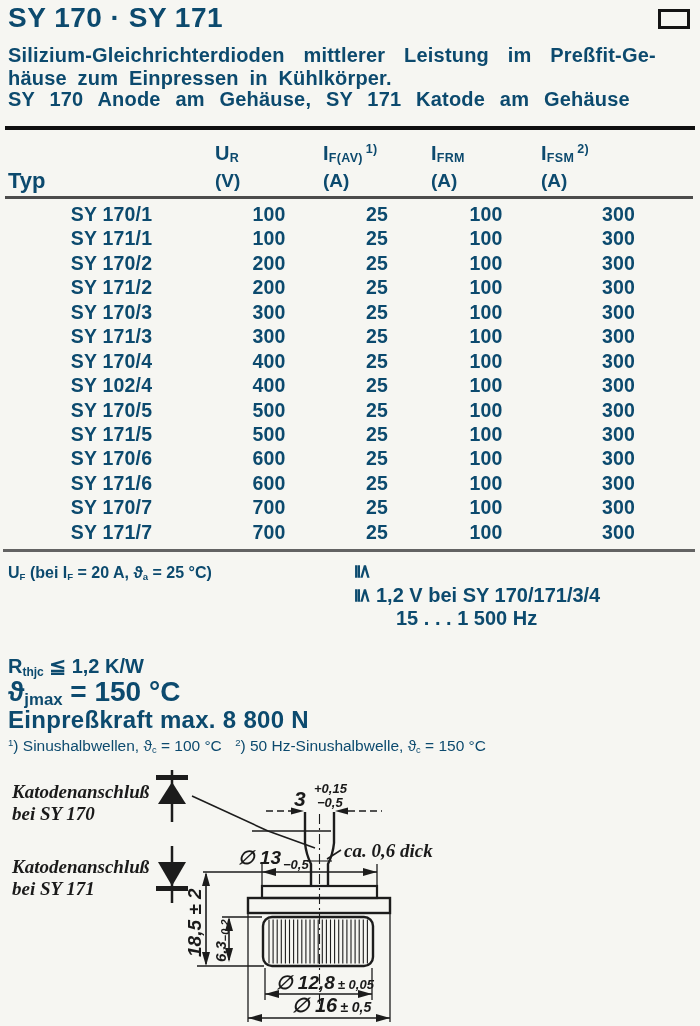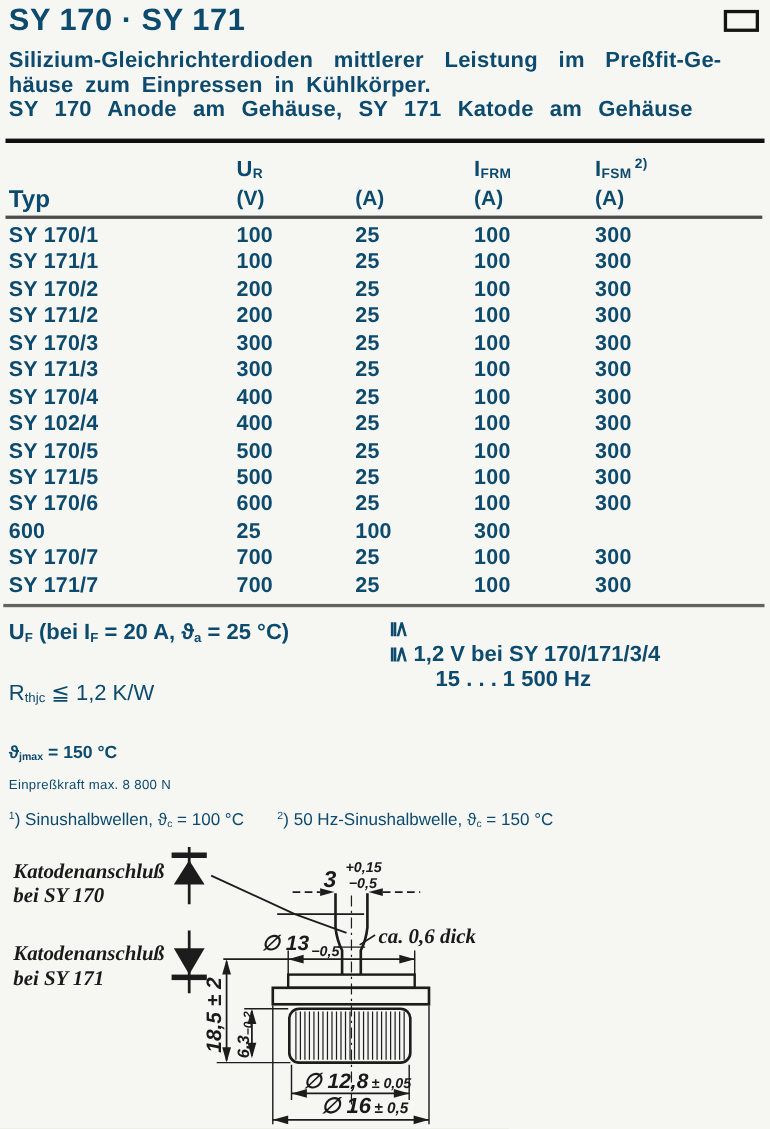--- a/index.html
+++ b/index.html
@@ -19,38 +19,38 @@
   .rule-mid{left:5px;top:196px;width:688px;height:3px;background:#4c4c4c;}
   .rule-bot{left:3px;top:549px;width:692px;height:3px;background:#636363;}
   
   .thead{left:8px;top:138px;width:688px;display:grid;
          grid-template-columns:207px 108px 108px 110px 1fr;align-items:end;height:54px;}
   .hsym{font-size:20px;font-weight:700;letter-spacing:.3px;line-height:22px;}
   .hsym sub{font-size:12.5px;vertical-align:-0.15em;}
   .hsym sup{font-size:12.5px;vertical-align:0.55em;margin-left:3px;}
   .hunit{font-size:19px;font-weight:700;line-height:24px;}
   .htyp{font-size:22px;font-weight:700;line-height:24px;}
-  .tbody{left:8px;top:202px;width:688px;}
+  .tbody{left:8px;top:202px;width:688px;text-align:center;}
   .trow{display:grid;grid-template-columns:207px 108px 108px 110px 1fr;
         height:24.45px;line-height:24.45px;font-size:19.5px;font-weight:600;letter-spacing:.2px;}
   .trow .typ{font-weight:700;}
   
-  .uf-left{left:8px;top:564px;font-size:20px;font-weight:700;}
+  .uf-left{left:8px;top:564px;font-size:16px;font-weight:700;}
   .uf-left sub,.rich sub{font-size:0.6em;vertical-align:-0.22em;}
   .rich sup{font-size:0.62em;vertical-align:0.55em;}
   .uf-right{left:350px;top:560px;font-size:20px;font-weight:700;}
   .cmp-row{display:flex;align-items:center;height:23.5px;}
   .op{display:inline-block;width:26px;transform:rotate(90deg);font-size:19px;text-align:center;}
   .freq{margin-left:46px;height:23.5px;line-height:23.5px;}
   
-  .p-rth{left:8px;top:617px;font-size:20px;font-weight:400;}
-  .p-tj{left:8px;top:676px;font-size:16px;font-weight:700;}
-  .p-force{left:8px;top:706px;font-size:12px;font-weight:400;letter-spacing:.3px;}
+  .p-rth{left:8px;top:654px;font-size:20px;font-weight:700;}
+  .p-tj{left:8px;top:676px;font-size:28px;font-weight:700;}
+  .p-force{left:8px;top:706px;font-size:24px;font-weight:700;letter-spacing:.3px;}
   .p-foot{left:8px;top:737px;font-size:15.5px;font-weight:400;}
-  .p-foot .fn2{margin-left:26px;}
+  .p-foot .fn2{margin-left:9px;}
   
   .drawing{left:0;top:760px;}
   svg text{fill:#1a1a1a;}
   .handlbl{font-family:"Liberation Serif","DejaVu Serif",serif;font-style:italic;font-weight:700;font-size:19px;}
   .dimtext{font-family:"Liberation Sans",sans-serif;font-style:italic;font-weight:700;font-size:19px;}
   .dimsmall{font-size:13px;}
   .stroke{stroke:#1c1c1c;fill:none;}
 </style>
 </head>
 <body>
@@ -66,20 +66,21 @@
 
   <div class="rule rule-top"></div>
 
   <div class="abs thead">
     <div class="htyp">Typ</div>
     <div class="hcell">
       <div class="hsym"><span>U</span><sub>R</sub><sup></sup></div>
       <div class="hunit">(V)</div>
     </div>
     <div class="hcell">
+      <div class="hsym"><span>I</span><sub>F(AV)</sub><sup>1)</sup></div>
       <div class="hunit">(A)</div>
     </div>
     <div class="hcell">
       <div class="hsym"><span>I</span><sub>FRM</sub><sup></sup></div>
       <div class="hunit">(A)</div>
     </div>
     <div class="hcell">
       <div class="hsym"><span>I</span><sub>FSM</sub><sup>2)</sup></div>
       <div class="hunit">(A)</div>
     </div>
@@ -170,20 +171,21 @@
 
     <div class="trow">
       <div class="typ">SY 170/6</div>
       <div>600</div>
       <div>25</div>
       <div>100</div>
       <div>300</div>
     </div>
 
     <div class="trow">
+      <div class="typ">SY 171/6</div>
       <div>600</div>
       <div>25</div>
       <div>100</div>
       <div>300</div>
     </div>
 
     <div class="trow">
       <div class="typ">SY 170/7</div>
       <div>700</div>
       <div>25</div>

